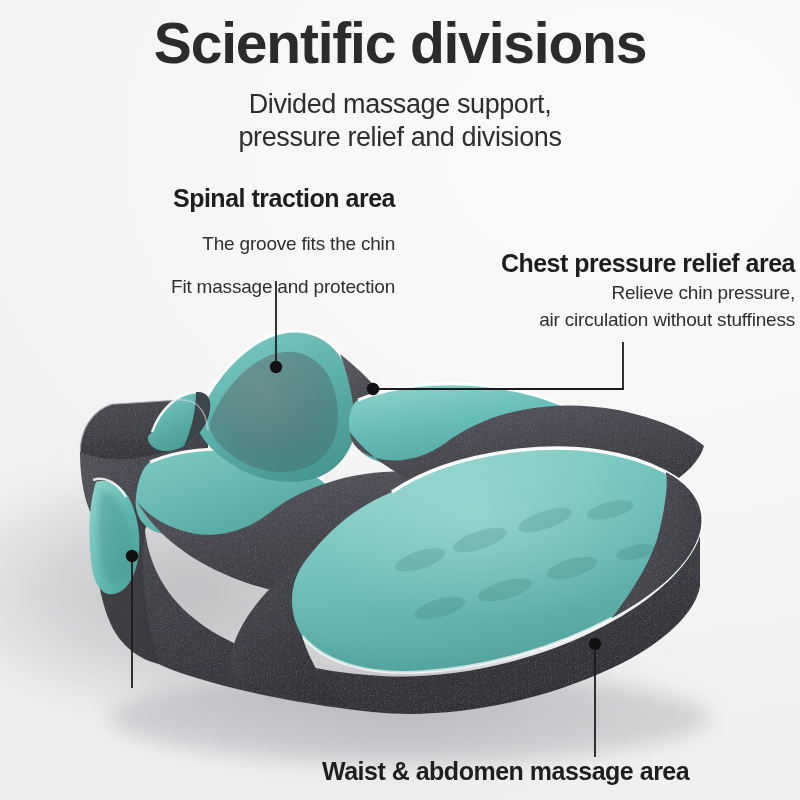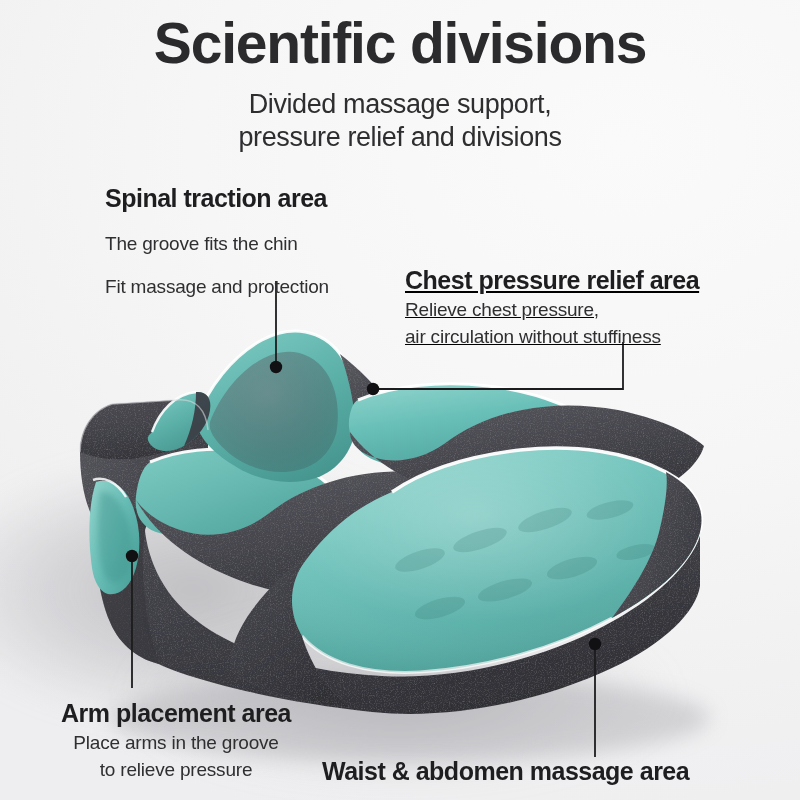--- a/index.html
+++ b/index.html
@@ -38,23 +38,23 @@
   }
   .subtitle div{white-space:nowrap;}
 
   .callout{position:absolute;}
   .callout .head{
     font-size:25px;font-weight:bold;color:#1e1e20;letter-spacing:-.5px;white-space:nowrap;line-height:30px;
   }
   .callout .sub{
     font-size:19px;color:#2f2f31;letter-spacing:-.2px;white-space:nowrap;line-height:24px;
   }
-  .c-spinal{left:105px;top:183px;text-align:left;width:290px;}
+  .c-spinal{left:105px;top:183px;text-align:right;width:290px;}
   .c-spinal .sub{margin-top:19px;}
-  .c-chest{left:405px;top:265px;text-align:left;width:390px;text-decoration:underline;}
+  .c-chest{left:405px;top:248px;text-align:right;width:390px;}
   .c-chest .sub{margin-top:3px;}
   .c-arm{left:16px;top:698px;text-align:center;width:320px;}
   .c-arm .sub{margin-top:3px;}
   .c-waist{left:322px;top:756px;text-align:left;width:470px;}
 
   
   .leaders{position:absolute;left:0;top:0;width:800px;height:800px;pointer-events:none;}
 </style>
 </head>
 <body>
@@ -278,27 +278,22 @@
   </div>
 
   <div class="callout c-spinal">
     <div class="head">Spinal traction area</div>
     <div class="sub">The groove fits the chin</div>
     <div class="sub">Fit massage and protection</div>
   </div>
 
   <div class="callout c-chest">
     <div class="head">Chest pressure relief area</div>
-    <div class="sub">Relieve chest pressure,</div>
+    <div class="sub">Relieve chin pressure,</div>
     <div class="sub">air circulation without stuffiness</div>
   </div>
 
-  <div class="callout c-arm">
-    <div class="head">Arm placement area</div>
-    <div class="sub">Place arms in the groove</div>
-    <div class="sub">to relieve pressure</div>
-  </div>
 
   <div class="callout c-waist">
     <div class="head">Waist &amp; abdomen massage area</div>
   </div>
 
 </div>
 
 </body></html>

